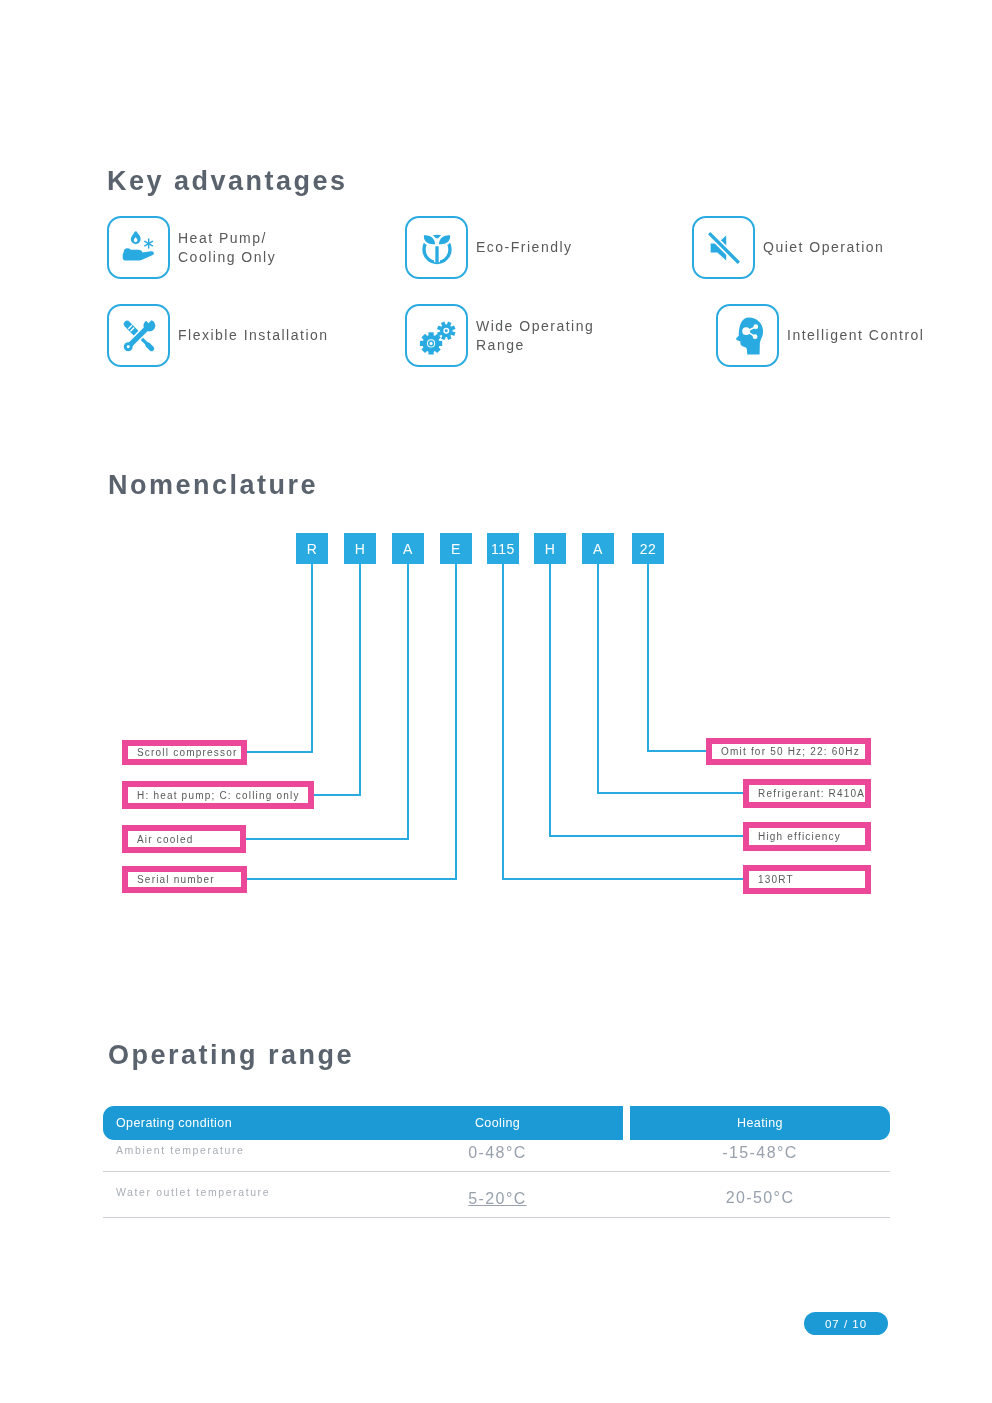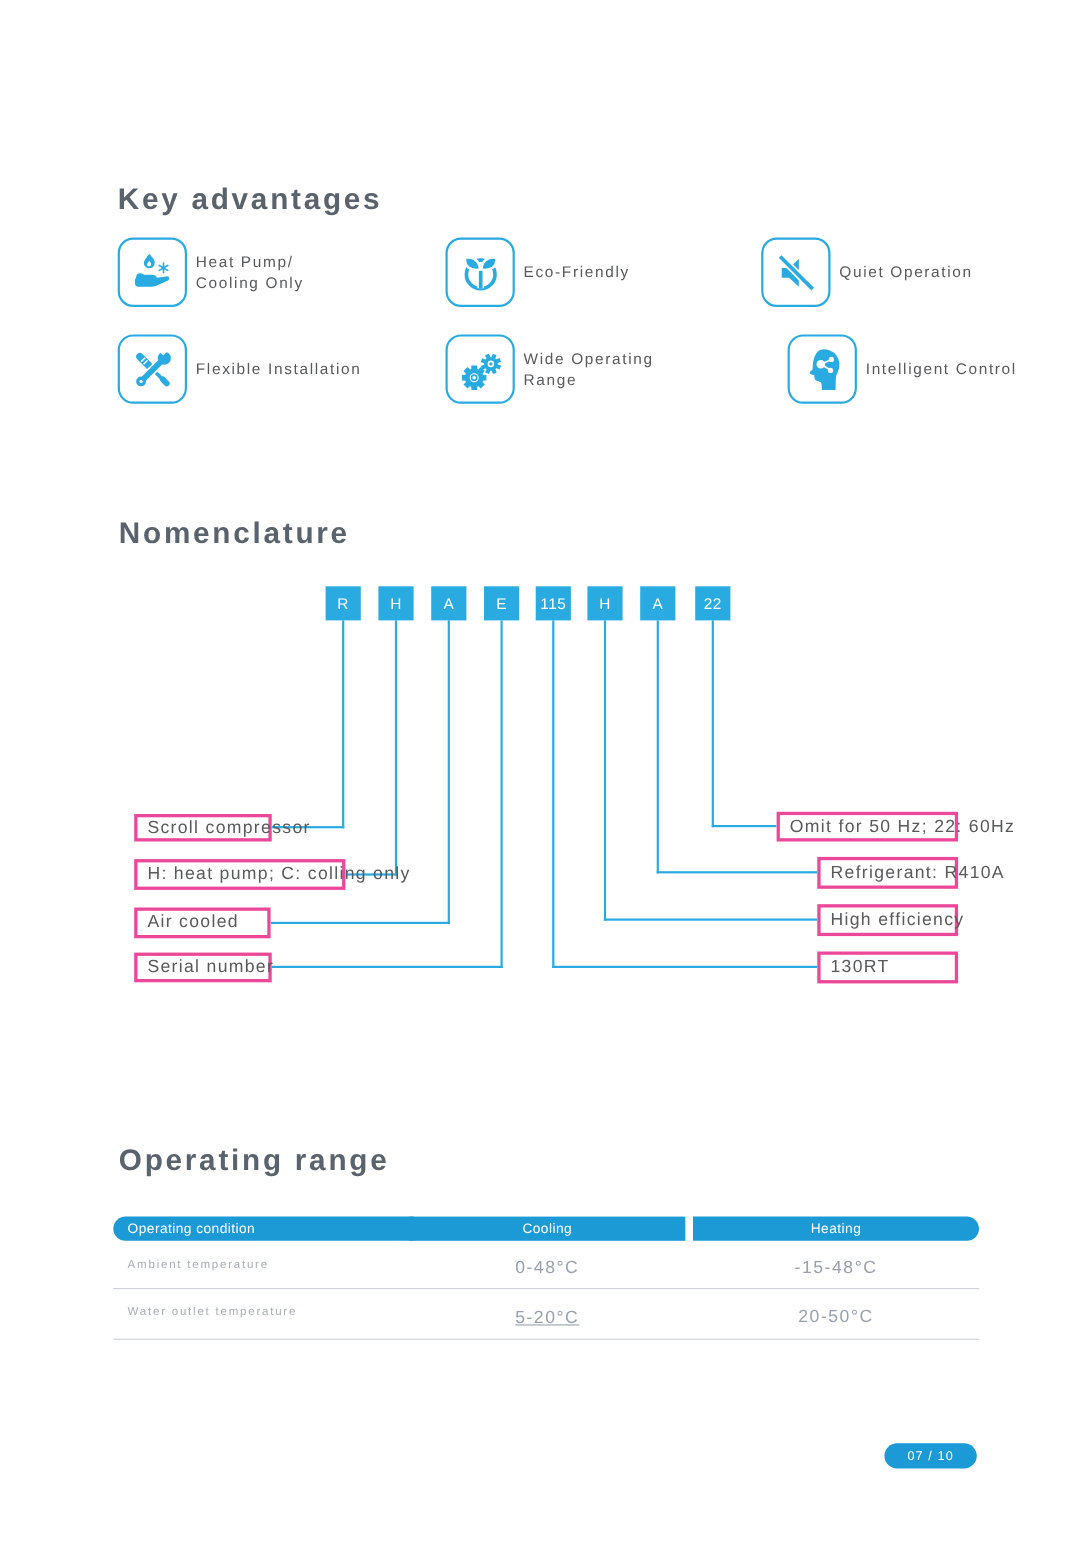--- a/index.html
+++ b/index.html
@@ -24,27 +24,27 @@
   }
   
   .code-box {
     position:absolute; width:32px; height:31px; background:#29abe2;
     color:#ffffff; font-size:14px; letter-spacing:0.5px;
     display:flex; align-items:center; justify-content:center;
   }
   .vline { position:absolute; width:2px; background:#29abe2; }
   .hline { position:absolute; height:2px; background:#29abe2; }
   .nlabel {
-    position:absolute; box-sizing:border-box; border:3px solid #ec4899; background:#ffffff;
+    position:absolute; box-sizing:border-box; border:6px solid #ec4899; background:#ffffff;
     display:flex; align-items:center; padding-left:9px;
-    font-size:16px; color:#58595b; letter-spacing:1.2px; white-space:nowrap;
+    font-size:10px; color:#58595b; letter-spacing:1.2px; white-space:nowrap;
   }
   
   .th-seg {
-    position:absolute; height:22px; background:#1b9ad6; color:#ffffff;
+    position:absolute; height:34px; background:#1b9ad6; color:#ffffff;
     font-size:12.5px; letter-spacing:0.4px;
     display:flex; align-items:center;
   }
   .th-left  { border-radius:11px 0 0 11px; padding-left:13px; }
   .th-mid   { justify-content:center; }
   .th-right { border-radius:0 11px 11px 0; justify-content:center; }
   .row-label {
     position:absolute; font-size:10.5px; color:#a8aeb6; letter-spacing:1.6px; white-space:nowrap;
   }
   .row-val {

